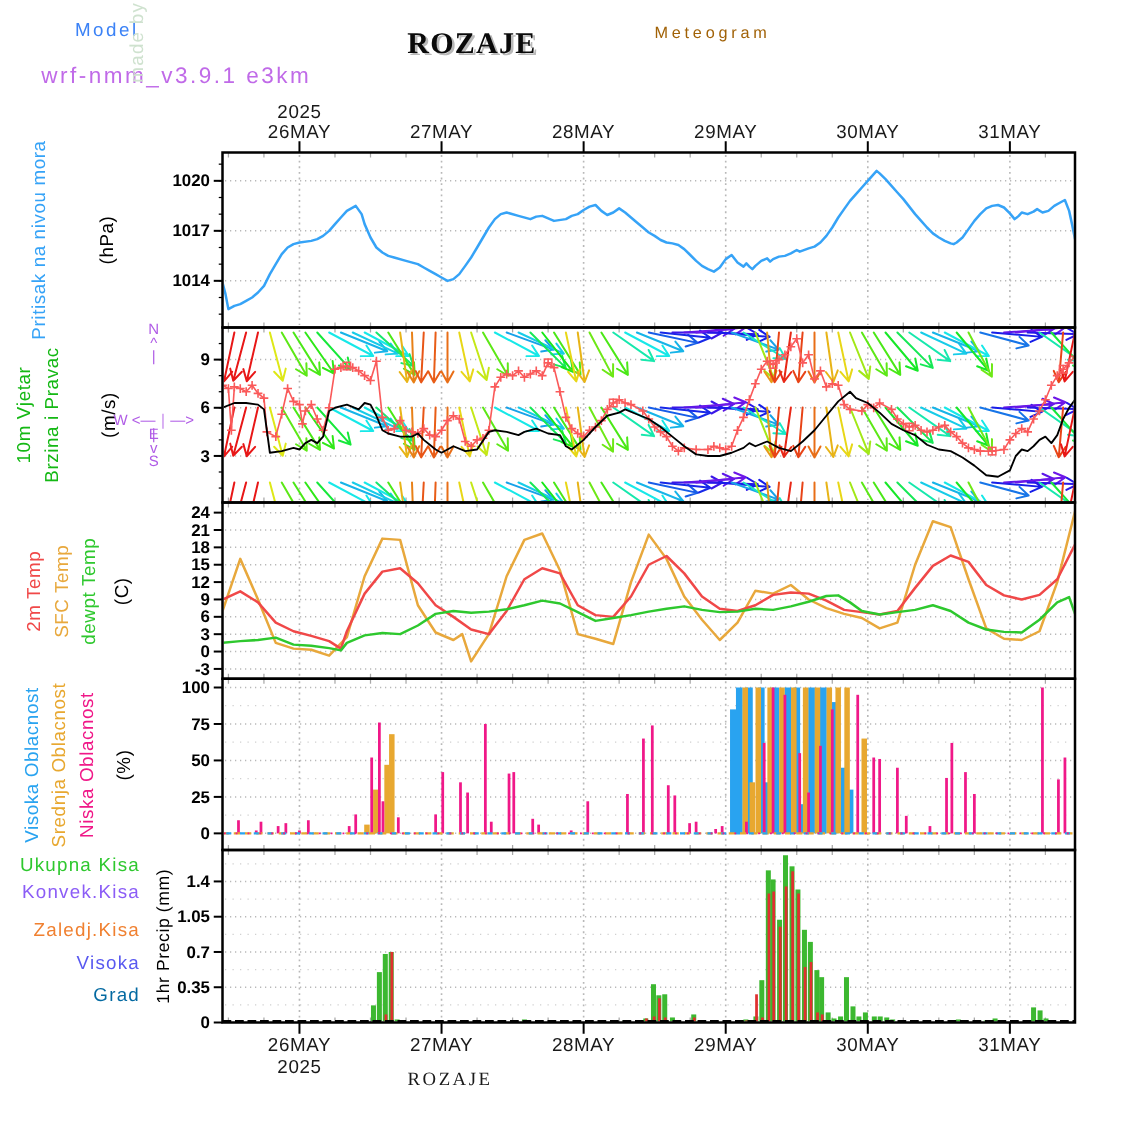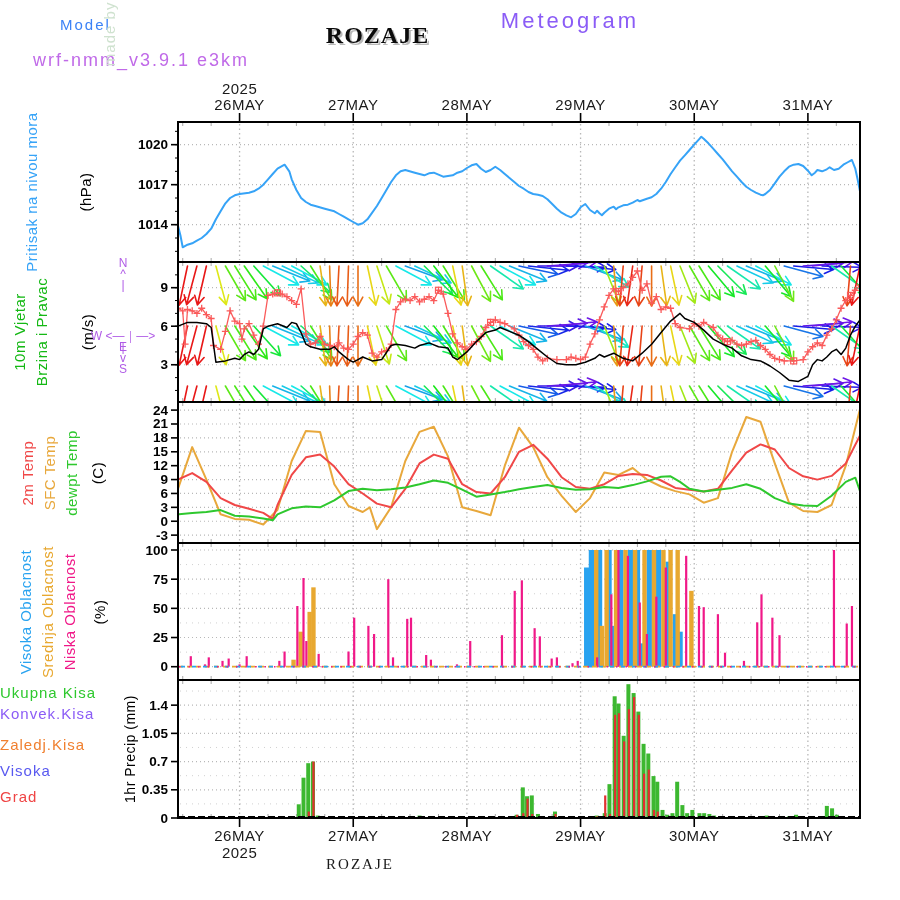--- a/index.html
+++ b/index.html
@@ -1,29 +1,29 @@
 <!DOCTYPE html>
 <html><head>
 <meta charset="utf-8">
 <style>
   html,body{margin:0;padding:0;background:#fff;}
   #stage{position:relative;width:900px;height:900px;background:#ffffff;overflow:hidden;
          font-family:"Liberation Sans","DejaVu Sans",sans-serif;}
   .abs{position:absolute;}
-  .hdr-meteogram{left:455px;top:8px;width:230px;text-align:center;font-size:22px;letter-spacing:3px;color:#8b5cf6;}
+  .hdr-meteogram{left:455px;top:18px;width:230px;text-align:center;font-size:13px;letter-spacing:3px;color:#a16207;}
   .hdr-model{left:60px;top:16px;font-size:15px;letter-spacing:2px;color:#3b82f6;}
   .hdr-wrf{left:33px;top:50px;font-size:18px;letter-spacing:2px;color:#c06ae8;}
   .hdr-title{left:270px;top:22px;width:215px;text-align:center;font-size:24px;font-weight:bold;
              font-family:"Liberation Serif","DejaVu Serif",serif;color:#0a0a0a;letter-spacing:1px;
              text-shadow:2px 2px 0 #b9b9b9;}
   .hdr-right{left:490px;top:16px;width:378px;text-align:right;font-size:14px;line-height:18px;
              letter-spacing:1px;color:#bd7bf2;}
   .vlabel{position:absolute;width:220px;height:18px;line-height:18px;text-align:center;
           transform:rotate(-90deg);font-size:15px;letter-spacing:0.5px;white-space:nowrap;}
-  .plabel{position:absolute;left:0;width:112px;font-size:15px;letter-spacing:1px;white-space:nowrap;}
+  .plabel{position:absolute;left:0;width:112px;text-align:right;font-size:15px;letter-spacing:1px;white-space:nowrap;}
   .footer-station{left:280px;top:856px;width:160px;text-align:center;font-size:15px;letter-spacing:2px;
                   font-family:"Liberation Serif","DejaVu Serif",serif;color:#1a1a1a;}
   .watermark{left:772px;top:495px;width:220px;height:20px;line-height:20px;text-align:center;
              transform:rotate(-90deg);font-size:15px;letter-spacing:1px;color:#cfe2cf;}
   .compass{position:absolute;left:88px;top:258px;width:70px;height:70px;color:#b05ce6;
            font-size:12px;line-height:11px;text-align:center;letter-spacing:0;}
   .compass div{height:11px;}
   svg{position:absolute;left:0;top:0;}
 </style>
 </head>
@@ -59,21 +59,21 @@
 
 <div class="vlabel" style="left:-84px;top:603px;color:#29a3f0;">Visoka Oblacnost</div>
 <div class="vlabel" style="left:-62px;top:603px;color:#e8a830;">Srednja Oblacnost</div>
 <div class="vlabel" style="left:-40px;top:603px;color:#f01888;">Niska  Oblacnost</div>
 <div class="vlabel" style="left:-10px;top:603px;color:#000;">(%)</div>
 
 <div class="plabel" style="top:684px;color:#2ec82e;">Ukupna Kisa</div>
 <div class="plabel" style="top:705px;color:#8b5cf6;">Konvek.Kisa</div>
 <div class="plabel" style="top:736px;color:#f08030;">Zaledj.Kisa</div>
 <div class="plabel" style="top:762px;color:#5858f0;">Visoka</div>
-<div class="plabel" style="top:788px;color:#ef4444;">Grad</div>
+<div class="plabel" style="top:788px;color:#0369a1;">Grad</div>
 <div class="vlabel" style="left:20px;top:740px;color:#000;font-size:14px;">1hr Precip (mm)</div>
 
 <div class="abs footer-station">ROZAJE</div>
 <div class="watermark">made by Angel</div>
 
 <svg id="chart" width="900" height="900">
       <defs>
         <clipPath id="clip-pressure">
           <rect x="179" y="123" width="680" height="138"></rect>
         </clipPath>

